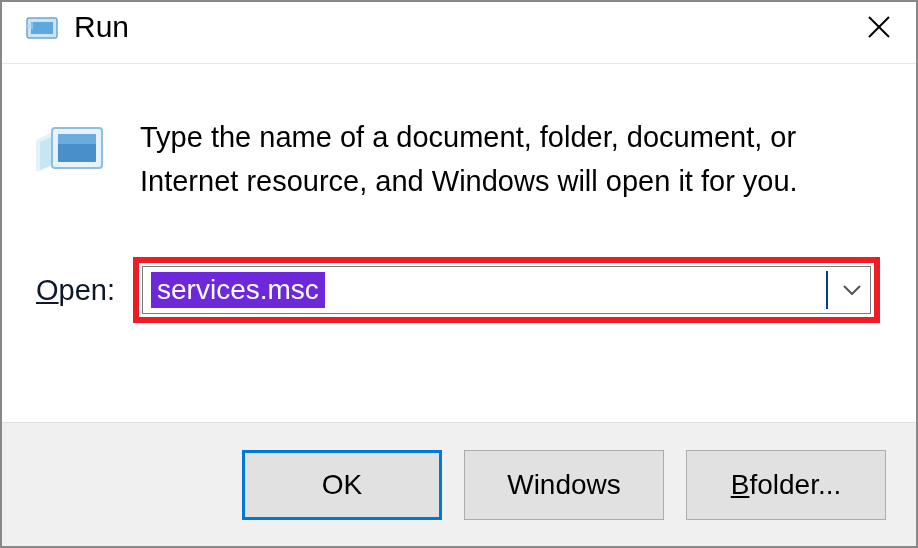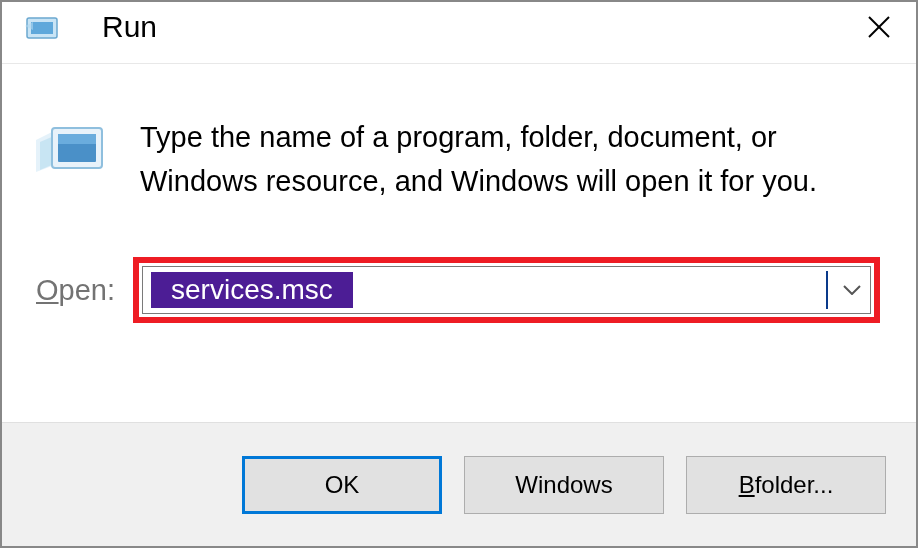--- a/index.html
+++ b/index.html
@@ -14,21 +14,20 @@
       background: #fff;
       overflow: hidden;
       border: 2px solid #888;
     }
     .titlebar {
       display: flex;
       align-items: center;
       height: 62px;
       padding: 0 10px 12px 22px;
       border-bottom: 1px solid #e8e8e8;
-      gap: 28px;
     }
     .titlebar-icon {
       width: 36px;
       height: 36px;
       margin-right: 14px;
       display: flex;
       align-items: center;
       justify-content: center;
     }
     .title-text {
@@ -70,42 +69,42 @@
     }
     .open-row {
       display: flex;
       align-items: center;
       margin-top: 54px;
       gap: 18px;
       padding-left: 4px;
     }
     .open-label {
       font-size: 29px;
-      color: #737373;
+      color: #0f172a;
     }
     .open-label .u {
       text-decoration: underline;
     }
     .highlight-box {
       border: 6px solid #ee1c24;
       flex: 1;
       padding: 3px;
       margin-right: 6px;
     }
     .combo {
       display: flex;
       align-items: center;
       border: 1px solid #7a7a7a;
       height: 48px;
       background: #fff;
     }
     .input-selection {
-      background: #4c1d95;
+      background: #6d28d9;
       color: #fff;
-      padding: 2px 20px;
+      padding: 2px 6px;
       font-size: 28px;
       display: inline-block;
       margin-left: 4px;
     }
     .combo-text-wrap {
       flex: 1;
       position: relative;
       height: 100%;
       display: flex;
       align-items: center;
@@ -138,24 +137,24 @@
       background: #f0f0f0;
       border-top: 1px solid #e0e0e0;
       display: flex;
       align-items: center;
       justify-content: flex-end;
       gap: 22px;
       padding-right: 30px;
     }
     .btn {
       width: 200px;
-      height: 58px;
+      height: 70px;
       background: #e1e1e1;
       border: 1px solid #adadad;
-      font-size: 24px;
+      font-size: 28px;
       font-family: inherit;
       display: flex;
       align-items: center;
       justify-content: center;
       cursor: pointer;
       color: #000;
     }
     .btn.default {
       border: 3px solid #0078d7;
       background: #e1e1e1;
@@ -190,21 +189,21 @@
       <svg width="76" height="62" viewBox="0 0 76 62">
         <g>
           <path d="M2 22 L18 14 L18 48 L2 54 Z" fill="#d0e8f5" opacity="0.55"></path>
           <path d="M6 24 L20 18 L20 46 L6 52 Z" fill="#b8ddf0" opacity="0.65"></path>
           <rect x="18" y="10" width="50" height="40" rx="3" fill="#e8f2fa" stroke="#8fbfde" stroke-width="2"></rect>
           <rect x="24" y="16" width="38" height="28" rx="1" fill="#4a90c8"></rect>
           <rect x="24" y="16" width="38" height="10" fill="#6aacdd"></rect>
         </g>
       </svg>
     </div>
-    <div class="description">Type the name of a program, folder, document, or Windows resource, and Windows will open it for you.</div>
+    <div class="description">Type the name of a document, folder, document, or Internet resource, and Windows will open it for you.</div>
   </div>
 
   <div class="open-row">
     <div class="open-label"><span class="u">O</span><span>pen:</span></div>
     <div class="highlight-box">
       <div class="combo">
         <div class="combo-text-wrap">
           <span class="input-selection">services.msc</span>
           <div class="caret-line"></div>
         </div>

